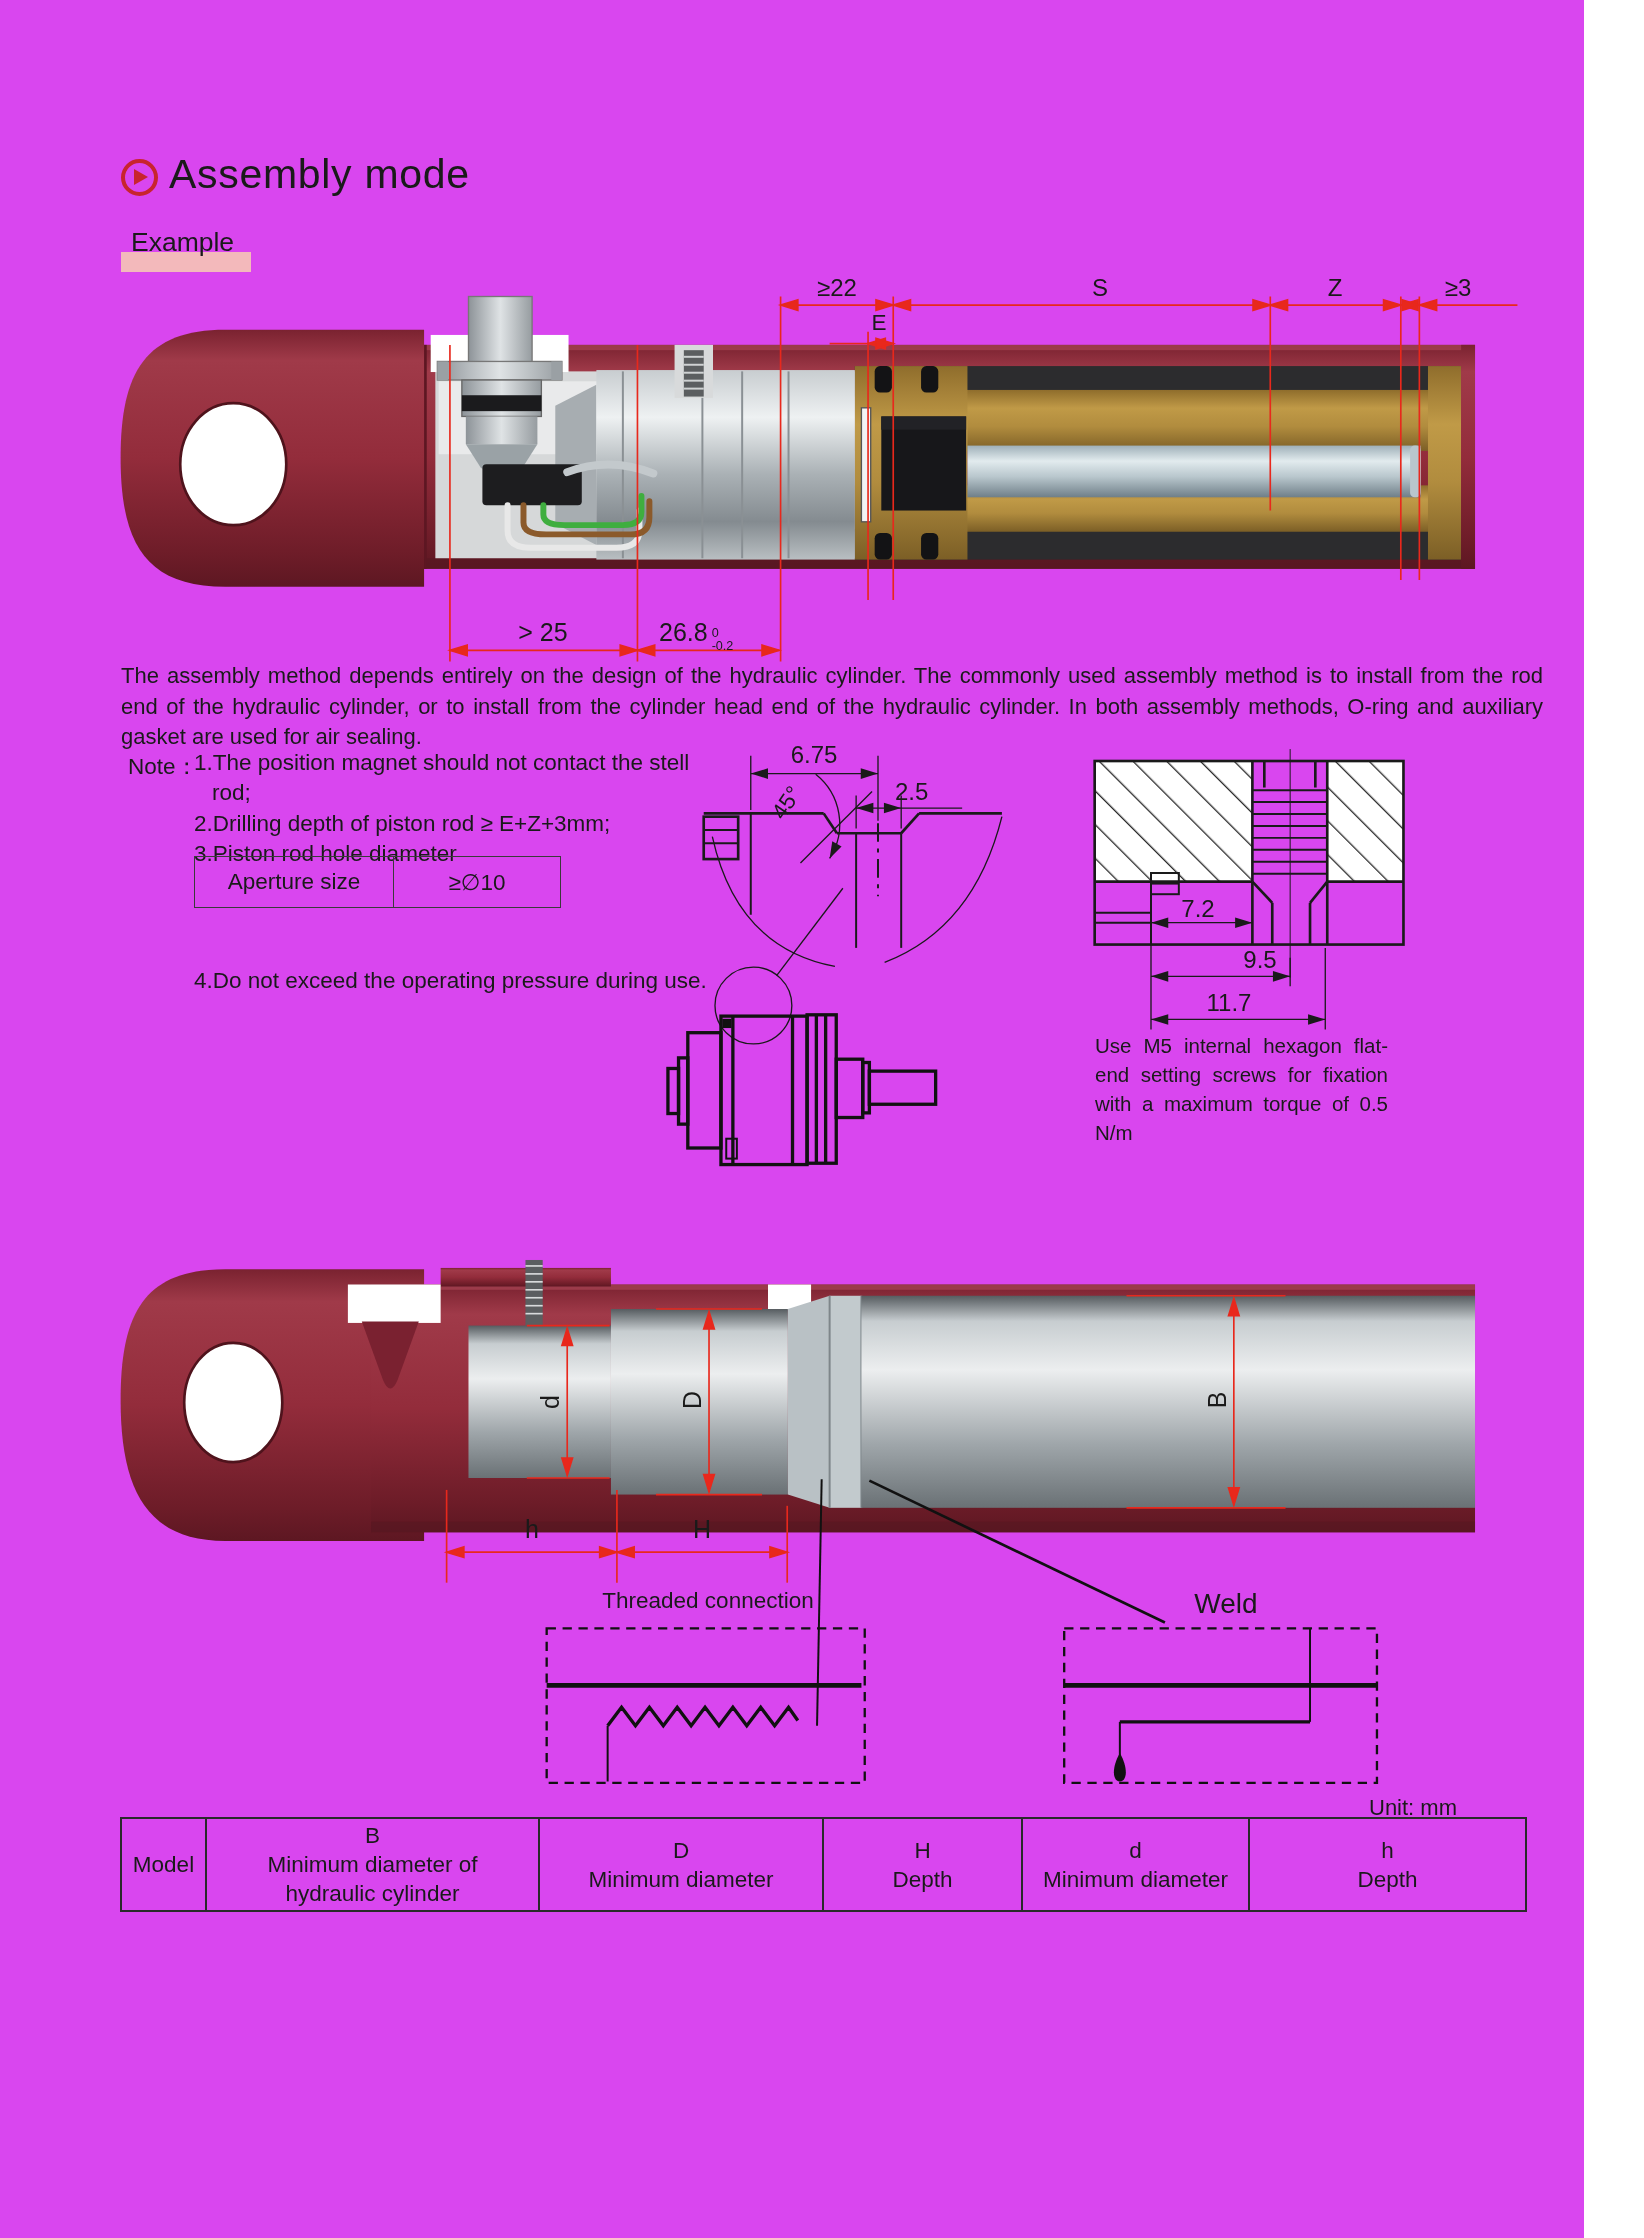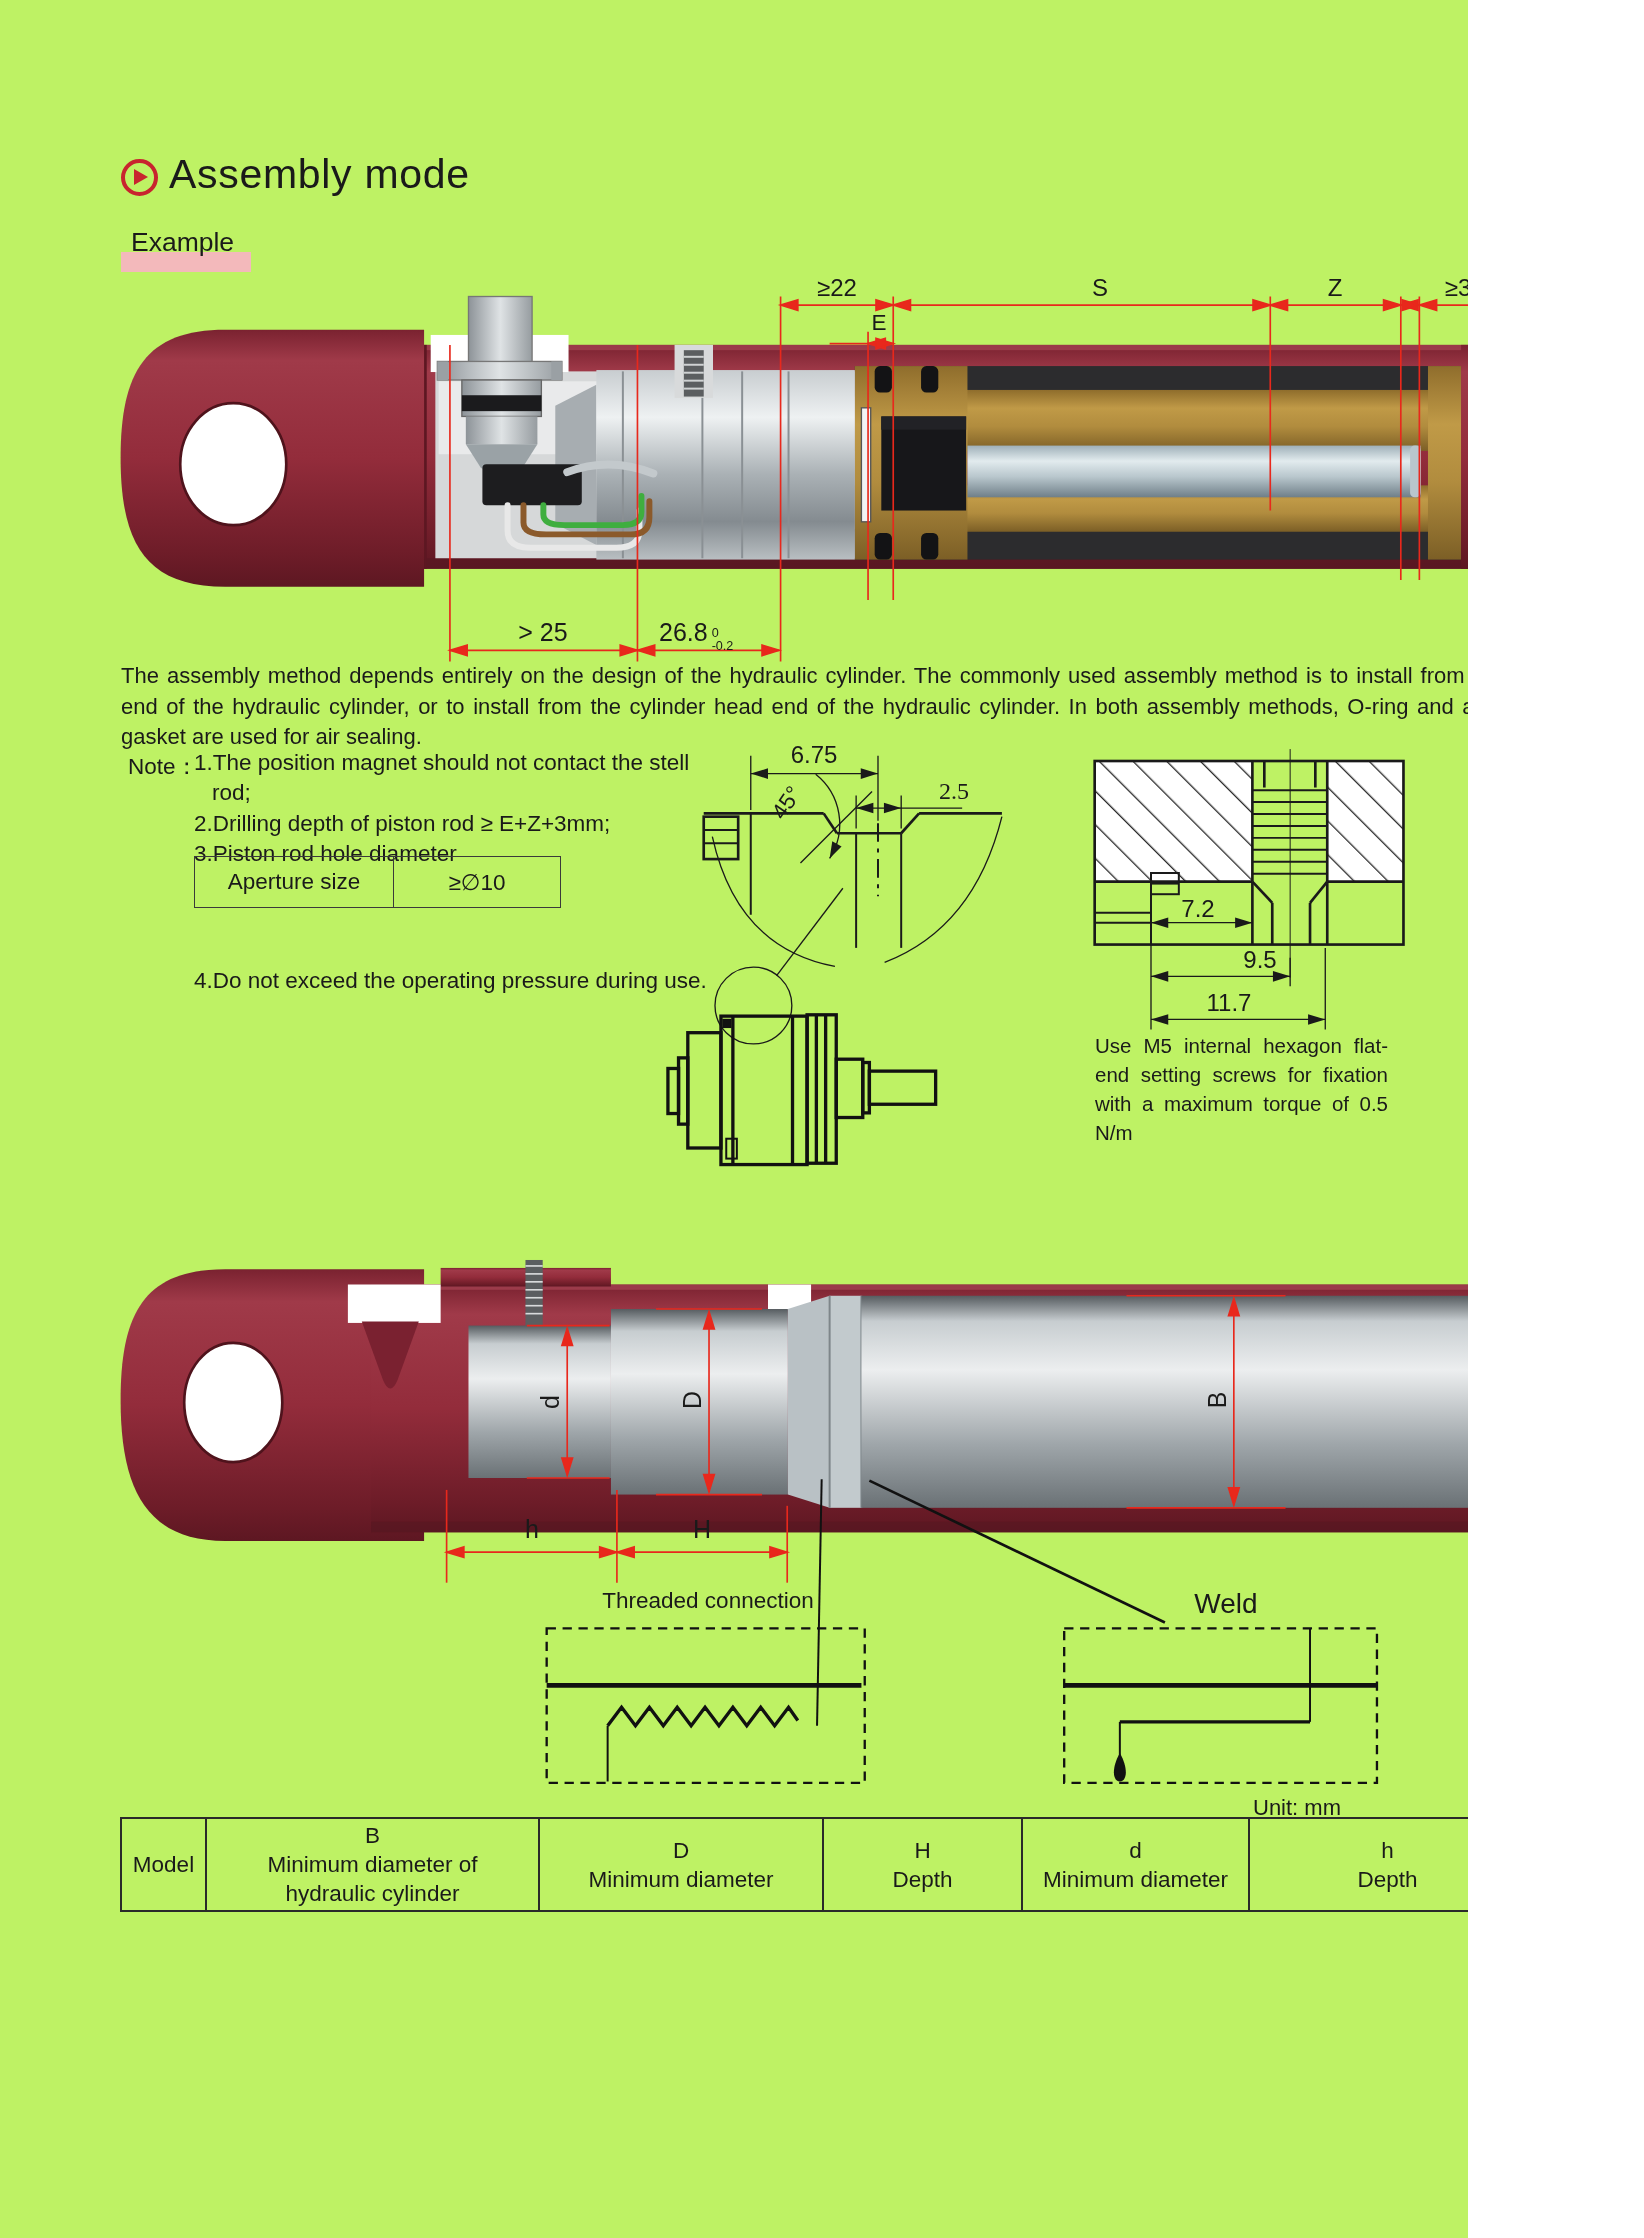--- a/index.html
+++ b/index.html
@@ -1,16 +1,16 @@
 <!DOCTYPE html>
 <html style="--accent-red: #c8242e; --dim-red: #e8281c; --maroon: #8d2836; --gold: #b08c3e; --pink-highlight: #f3b9bb; --ink: #1a1a1a;font-size:10.6px"><head>
 <meta charset="utf-8">
 <style>
   html,body{margin:0;padding:0;background:#fff;}
-  .page{position:relative;width:1468px;height:2239px;background:#bef264;
+  .page{position:relative;width:1584px;height:2239px;background:#d946ef;
         font-family:"Liberation Sans", sans-serif;color:#1a1a1a;overflow:hidden;}
   svg{position:absolute;left:0;top:0;}
   .t{position:absolute;white-space:nowrap;color:#1a1a1a;}
   .cx{transform:translateX(-50%);}
   .rot{transform:translate(-50%,-50%) rotate(-90deg);}
   .rot45{transform:translate(-50%,-50%) rotate(-56deg);}
   .title{font-size:41px;letter-spacing:0.7px;}
   .title-icon{position:absolute;width:29px;height:29px;border:4.6px solid var(--accent-red);
               border-radius:50%;}
   .title-icon::after{content:"";position:absolute;left:8.6px;top:6px;width:0;height:0;
@@ -384,21 +384,21 @@
   <tr>
     <td>Aperture size</td>
     <td>≥∅10</td>
   </tr>
 </tbody>
     </table>
 <div class="t note" style="left:194px;top:968px;">4.Do not exceed the operating pressure during use.</div>
 
 <div class="t dim cx" style="left:814px;top:741px;">6.75</div>
 <div class="t dim rot45" style="left:787px;top:803px;font-size:22.5px;">45°</div>
-<div class="t dim" style="left:939px;top:778px;font-family:Liberation Serif, serif;">2.5</div>
+<div class="t dim" style="left:895px;top:778px;">2.5</div>
 
 <div class="t dim cx" style="left:1198px;top:895px;">7.2</div>
 <div class="t dim cx" style="left:1219px;top:946px;margin-left:41px;">9.5</div>
 <div class="t dim cx" style="left:1229px;top:989px;">11.7</div>
 <div class="caption just" style="left:1095px;top:1031px;width:293px;">Use M5 internal hexagon flat-end setting screws for fixation with a maximum torque of 0.5 N/m</div>
 
 
 <div class="t dim38 rot" style="left:550px;top:1402px;">d</div>
 <div class="t dim38 rot" style="left:692px;top:1400px;">D</div>
 <div class="t dim38 rot" style="left:1217px;top:1400px;">B</div>

